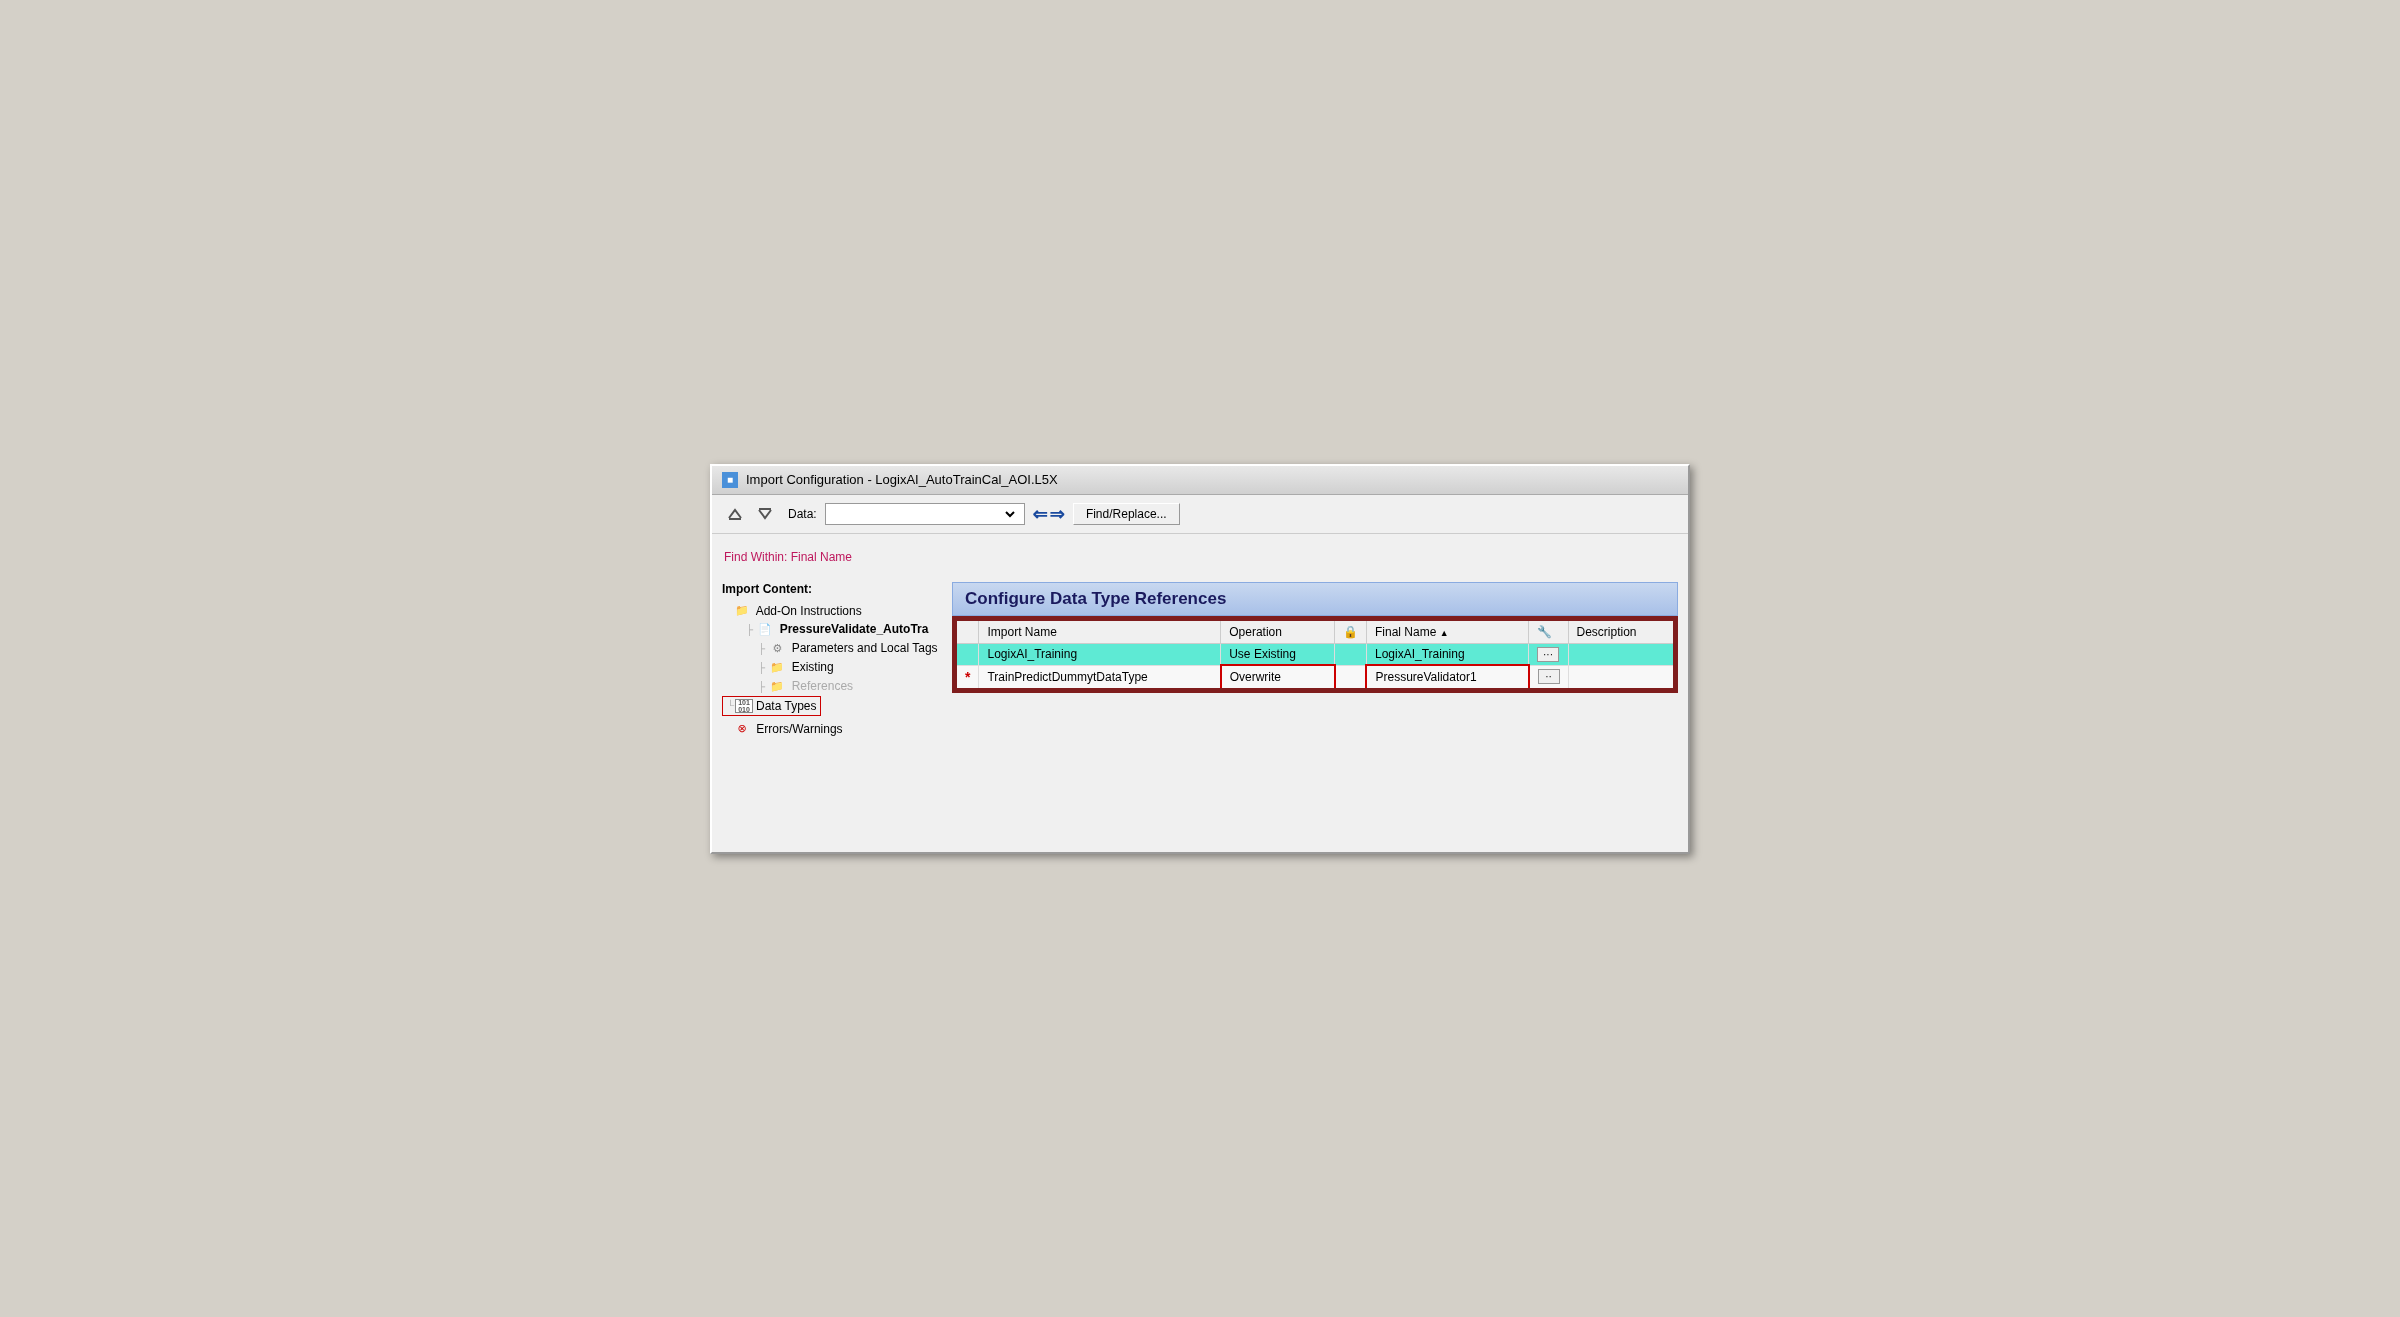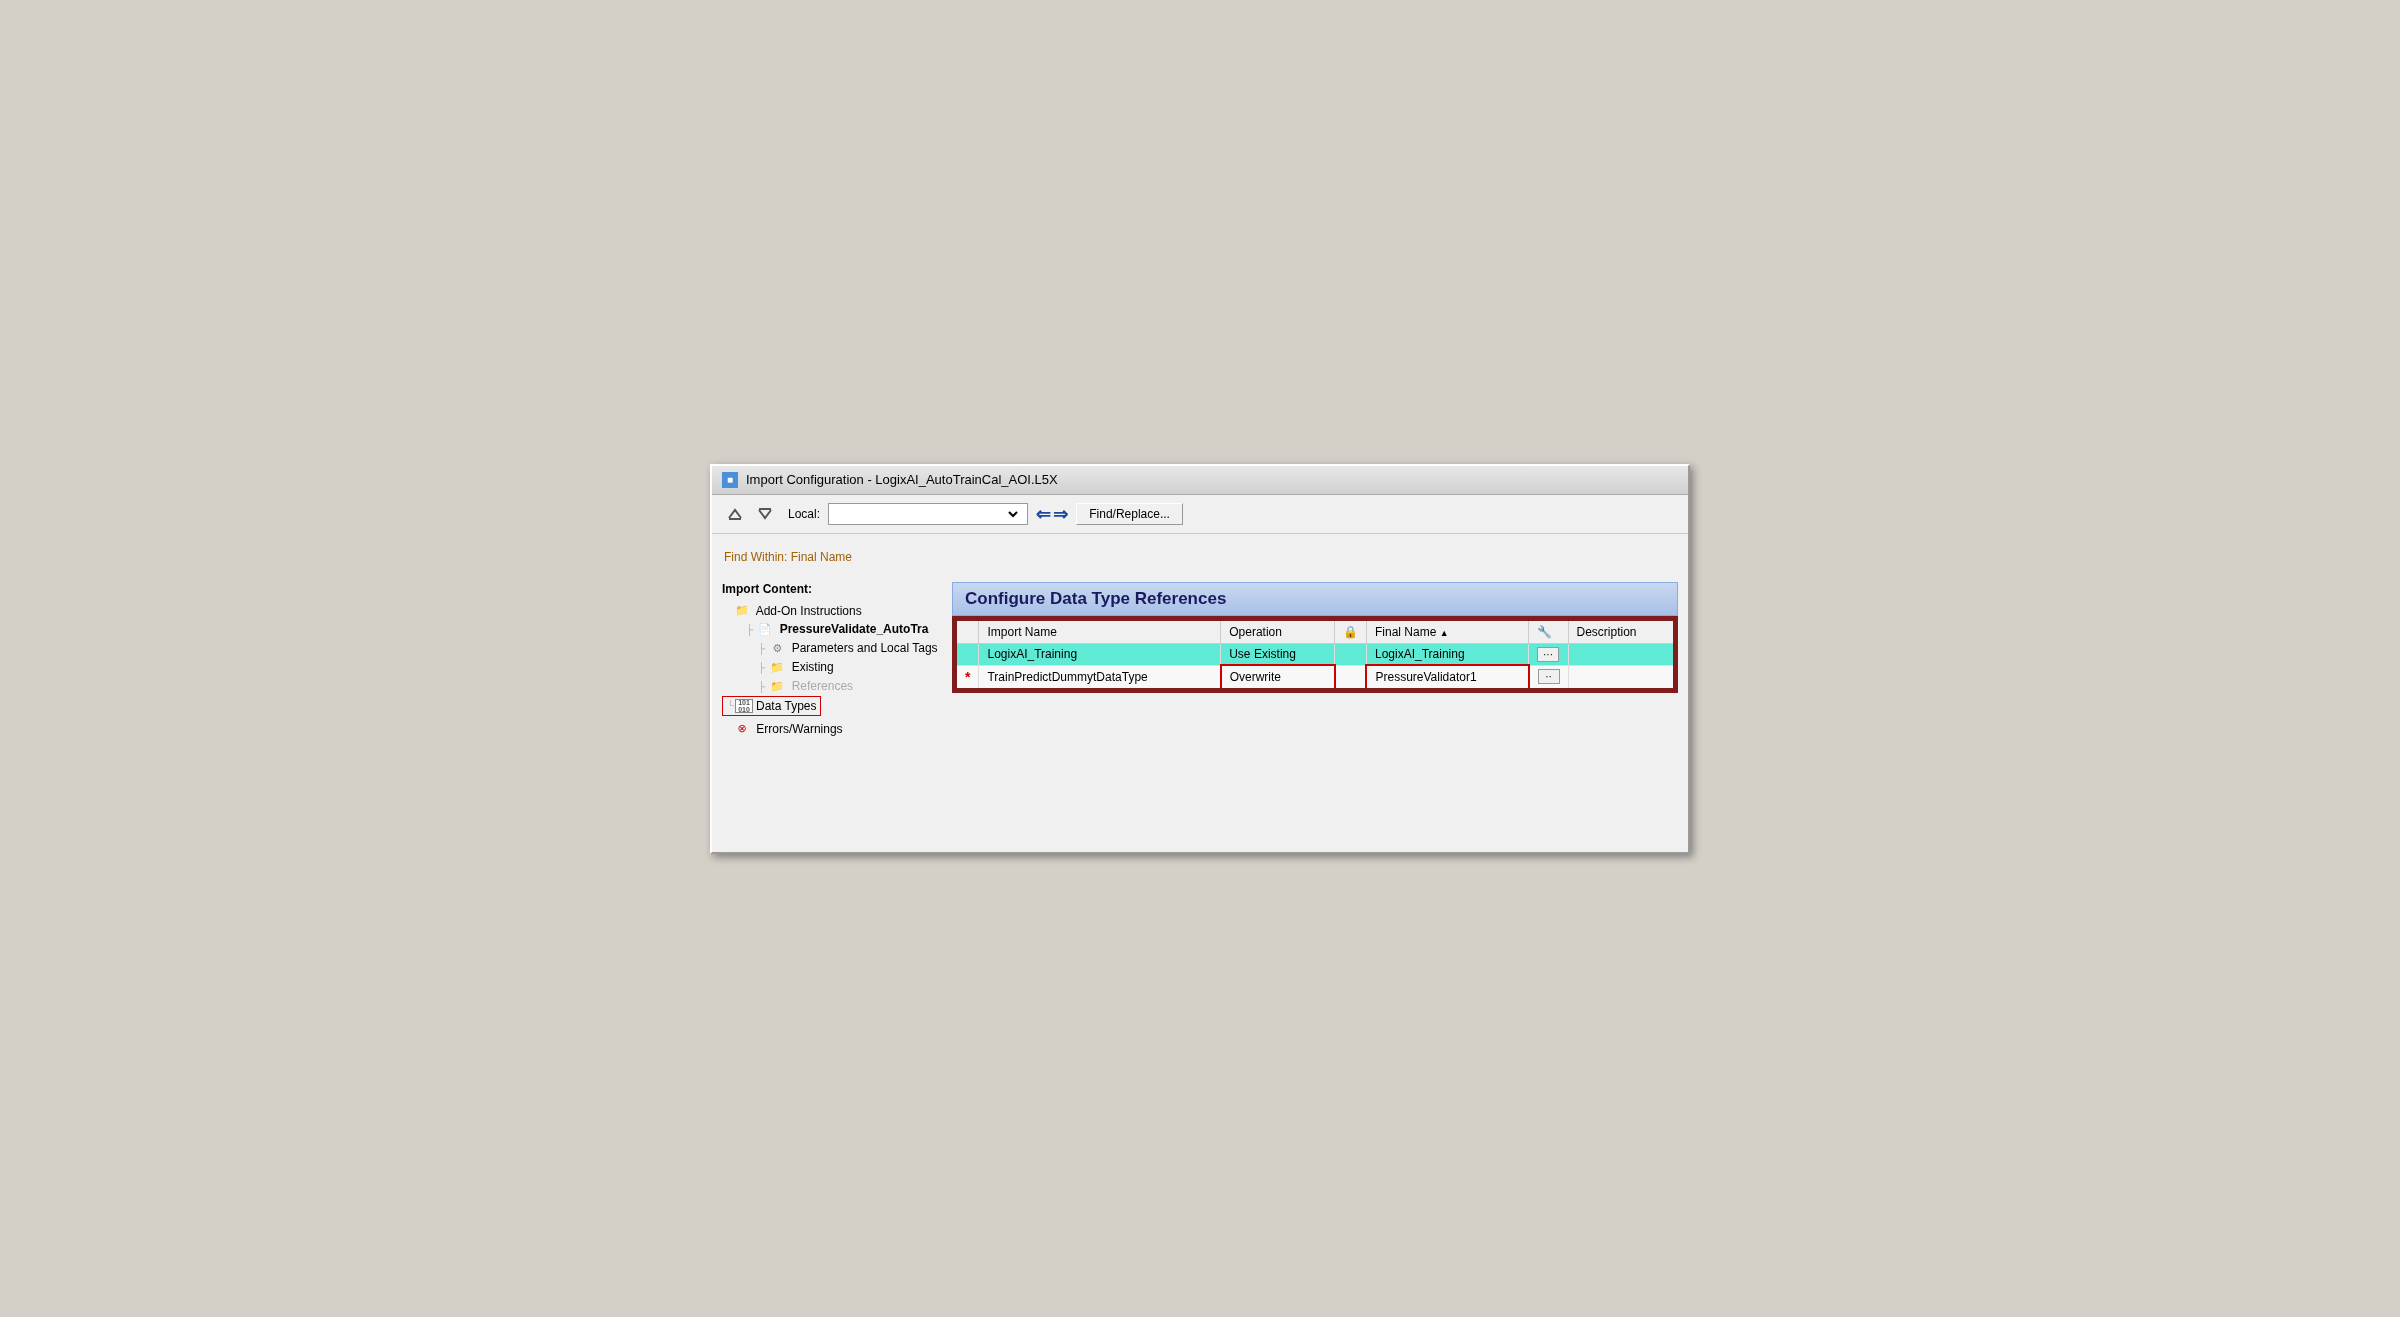--- a/index.html
+++ b/index.html
@@ -108,21 +108,21 @@
       border-top: 1px solid #fff;
       border-left: 1px solid #fff;
       padding: 3px 12px;
       font-size: 12px;
       cursor: pointer;
     }
 
     .find-within {
       padding: 16px 12px 8px 12px;
       font-size: 12px;
-      color: #a16207;
+      color: #be185d;
     }
 
     .content-area {
       display: flex;
       padding: 10px;
       gap: 10px;
       min-height: 280px;
     }
 
     .import-content-label {
@@ -256,21 +256,21 @@
         <polyline points="4,14 10,6 16,14" stroke="#555" stroke-width="2" fill="none"></polyline>
         <line x1="4" y1="15" x2="16" y2="15" stroke="#555" stroke-width="2"></line>
       </svg>
     </span>
     <span class="toolbar-icon" title="Next">
       <svg width="20" height="20" viewBox="0 0 20 20">
         <polyline points="4,6 10,14 16,6" stroke="#555" stroke-width="2" fill="none"></polyline>
         <line x1="4" y1="5" x2="16" y2="5" stroke="#555" stroke-width="2"></line>
       </svg>
     </span>
-    <span class="find-label">Local:</span>
+    <span class="find-label">Data:</span>
     <div class="find-input">
       <select style="width:100%; border:none; background:transparent; font-size:12px; outline:none;">
         <option value=""></option>
       </select>
     </div>
     <div class="nav-arrows">
       <span class="nav-arrow">⇐</span>
       <span class="nav-arrow">⇒</span>
     </div>
     <button class="find-replace-btn">Find/Replace...</button>

